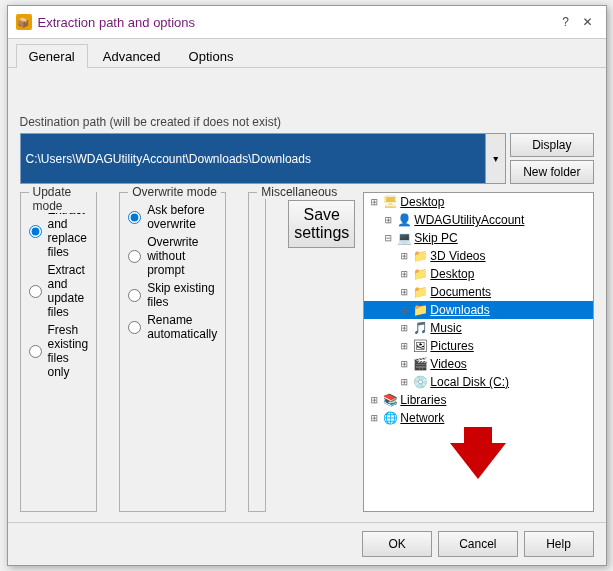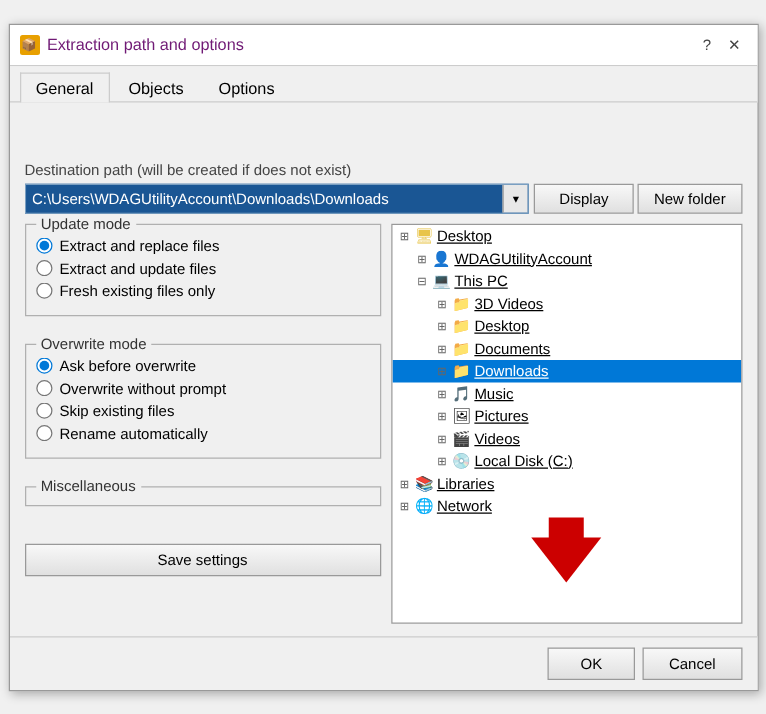--- a/index.html
+++ b/index.html
@@ -120,41 +120,40 @@
       border: none;
       border-left: 1px solid #999;
       cursor: pointer;
       display: flex;
       align-items: center;
       justify-content: center;
       font-size: 10px;
     }
     .side-buttons {
       display: flex;
-      flex-direction: row;
+      flex-direction: column;
       gap: 3px;
     }
     .btn {
       padding: 4px 12px;
       border: 1px solid #999;
       background: linear-gradient(to bottom, #f8f8f8, #e0e0e0);
       cursor: pointer;
       font-size: 12px;
       min-width: 80px;
       text-align: center;
     }
 
     .main-area {
       display: flex;
       gap: 8px;
     }
     .left-panel {
       flex: 0 0 285px;
       display: flex;
-      flex-direction: column;
       gap: 22px;
     }
     .right-panel {
       flex: 1;
       border: 1px solid #999;
       background: #fff;
       overflow-y: auto;
       min-height: 320px;
       max-height: 320px;
     }
@@ -222,21 +221,21 @@
 
     .indent-1 { padding-left: 16px; }
     .indent-2 { padding-left: 32px; }
 
     .save-btn-row {
       margin-top: 8px;
     }
     .save-btn {
       width: 100%;
       padding: 5px;
-      font-size: 12px;
+      font-size: 16px;
       border: 1px solid #999;
       background: linear-gradient(to bottom, #f8f8f8, #e0e0e0);
       cursor: pointer;
       text-align: center;
     }
 
     .arrow-area {
       display: flex;
       align-items: center;
       justify-content: center;
@@ -288,21 +287,21 @@
     <div class="title-bar-icon">📦</div>
     <span class="title-bar-text">Extraction path and options</span>
     <div class="title-bar-controls">
       <button class="title-btn">?</button>
       <button class="title-btn close">✕</button>
     </div>
   </div>
 
   <div class="tabs">
     <div class="tab active">General</div>
-    <div class="tab">Objects</div>
+    <div class="tab">Advanced</div>
     <div class="tab">Options</div>
   </div>
 
   <div class="content">
 
     <div class="dest-label">Destination path (will be created if does not exist)</div>
     <div class="dest-row">
       <div class="dest-input-wrap">
         <input class="dest-input" type="text" value="C:\Users\WDAGUtilityAccount\Downloads\Downloads" style="">
         <div class="dest-dropdown">▾</div>
@@ -372,21 +371,21 @@
 
         <div class="tree-item indent-1">
           <div class="tree-expander">⊞</div>
           <div class="tree-icon">👤</div>
           <span class="tree-label">WDAGUtilityAccount</span>
         </div>
 
         <div class="tree-item indent-1">
           <div class="tree-expander">⊟</div>
           <div class="tree-icon special-folder">💻</div>
-          <span class="tree-label">This PC</span>
+          <span class="tree-label">Skip PC</span>
         </div>
 
         <div class="tree-item indent-2">
           <div class="tree-expander">⊞</div>
           <div class="tree-icon folder-icon">📁</div>
           <span class="tree-label">3D Videos</span>
         </div>
 
         <div class="tree-item indent-2">
           <div class="tree-expander">⊞</div>
@@ -445,14 +444,15 @@
         <div class="arrow-area">
           <div class="red-arrow"></div>
         </div>
       </div>
     </div>
   </div>
 
   <div class="bottom-bar">
     <button class="btn-ok">OK</button>
     <button class="btn-ok">Cancel</button>
+    <button class="btn-ok">Help</button>
   </div>
 </div>
 
 </body></html>

